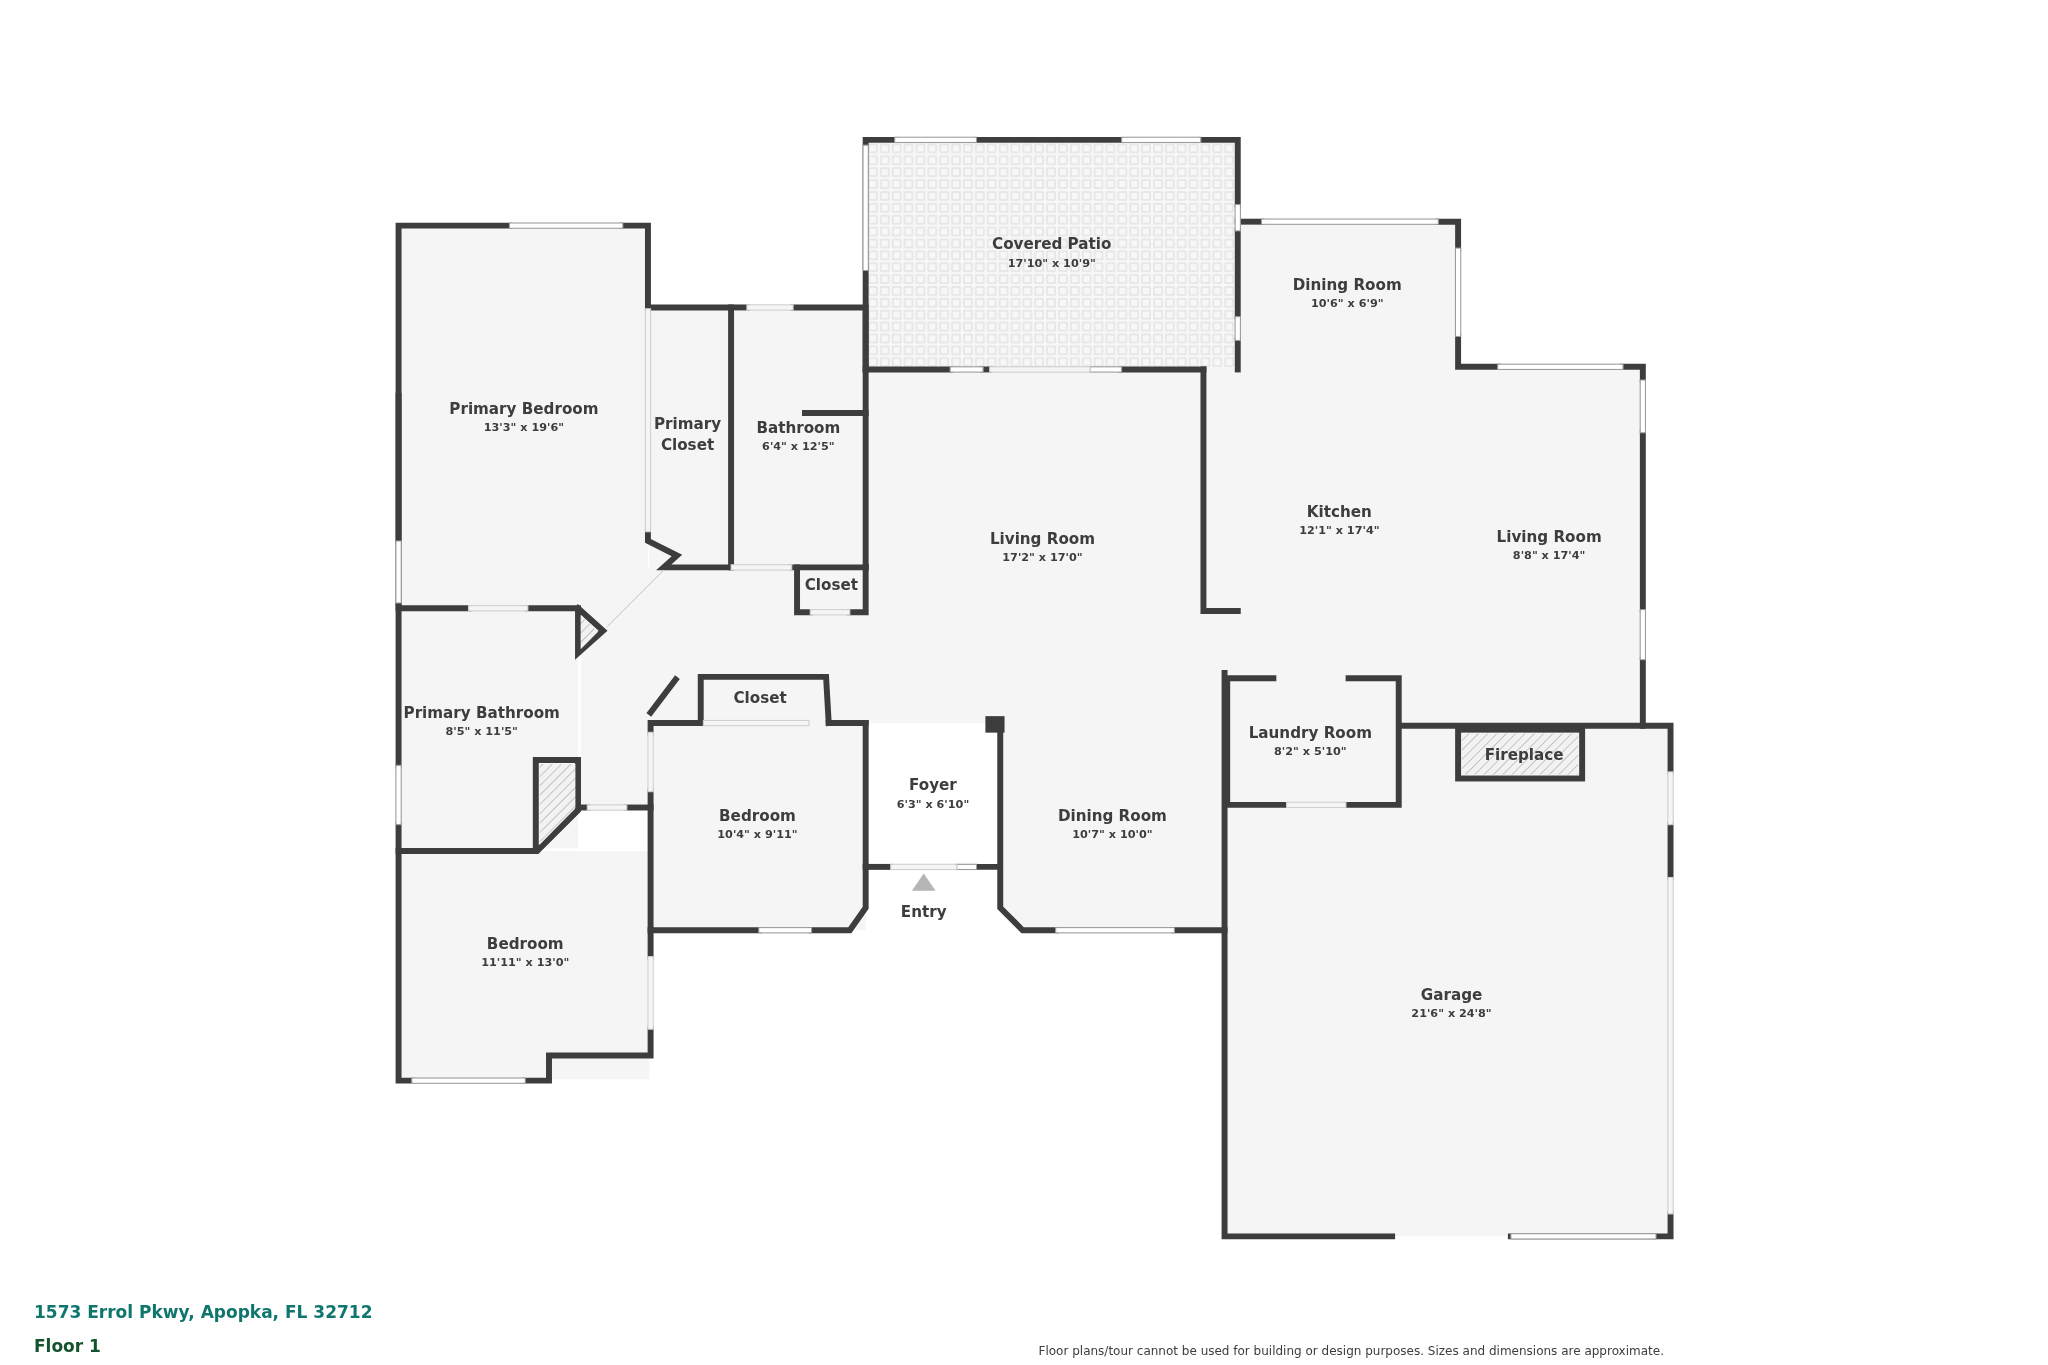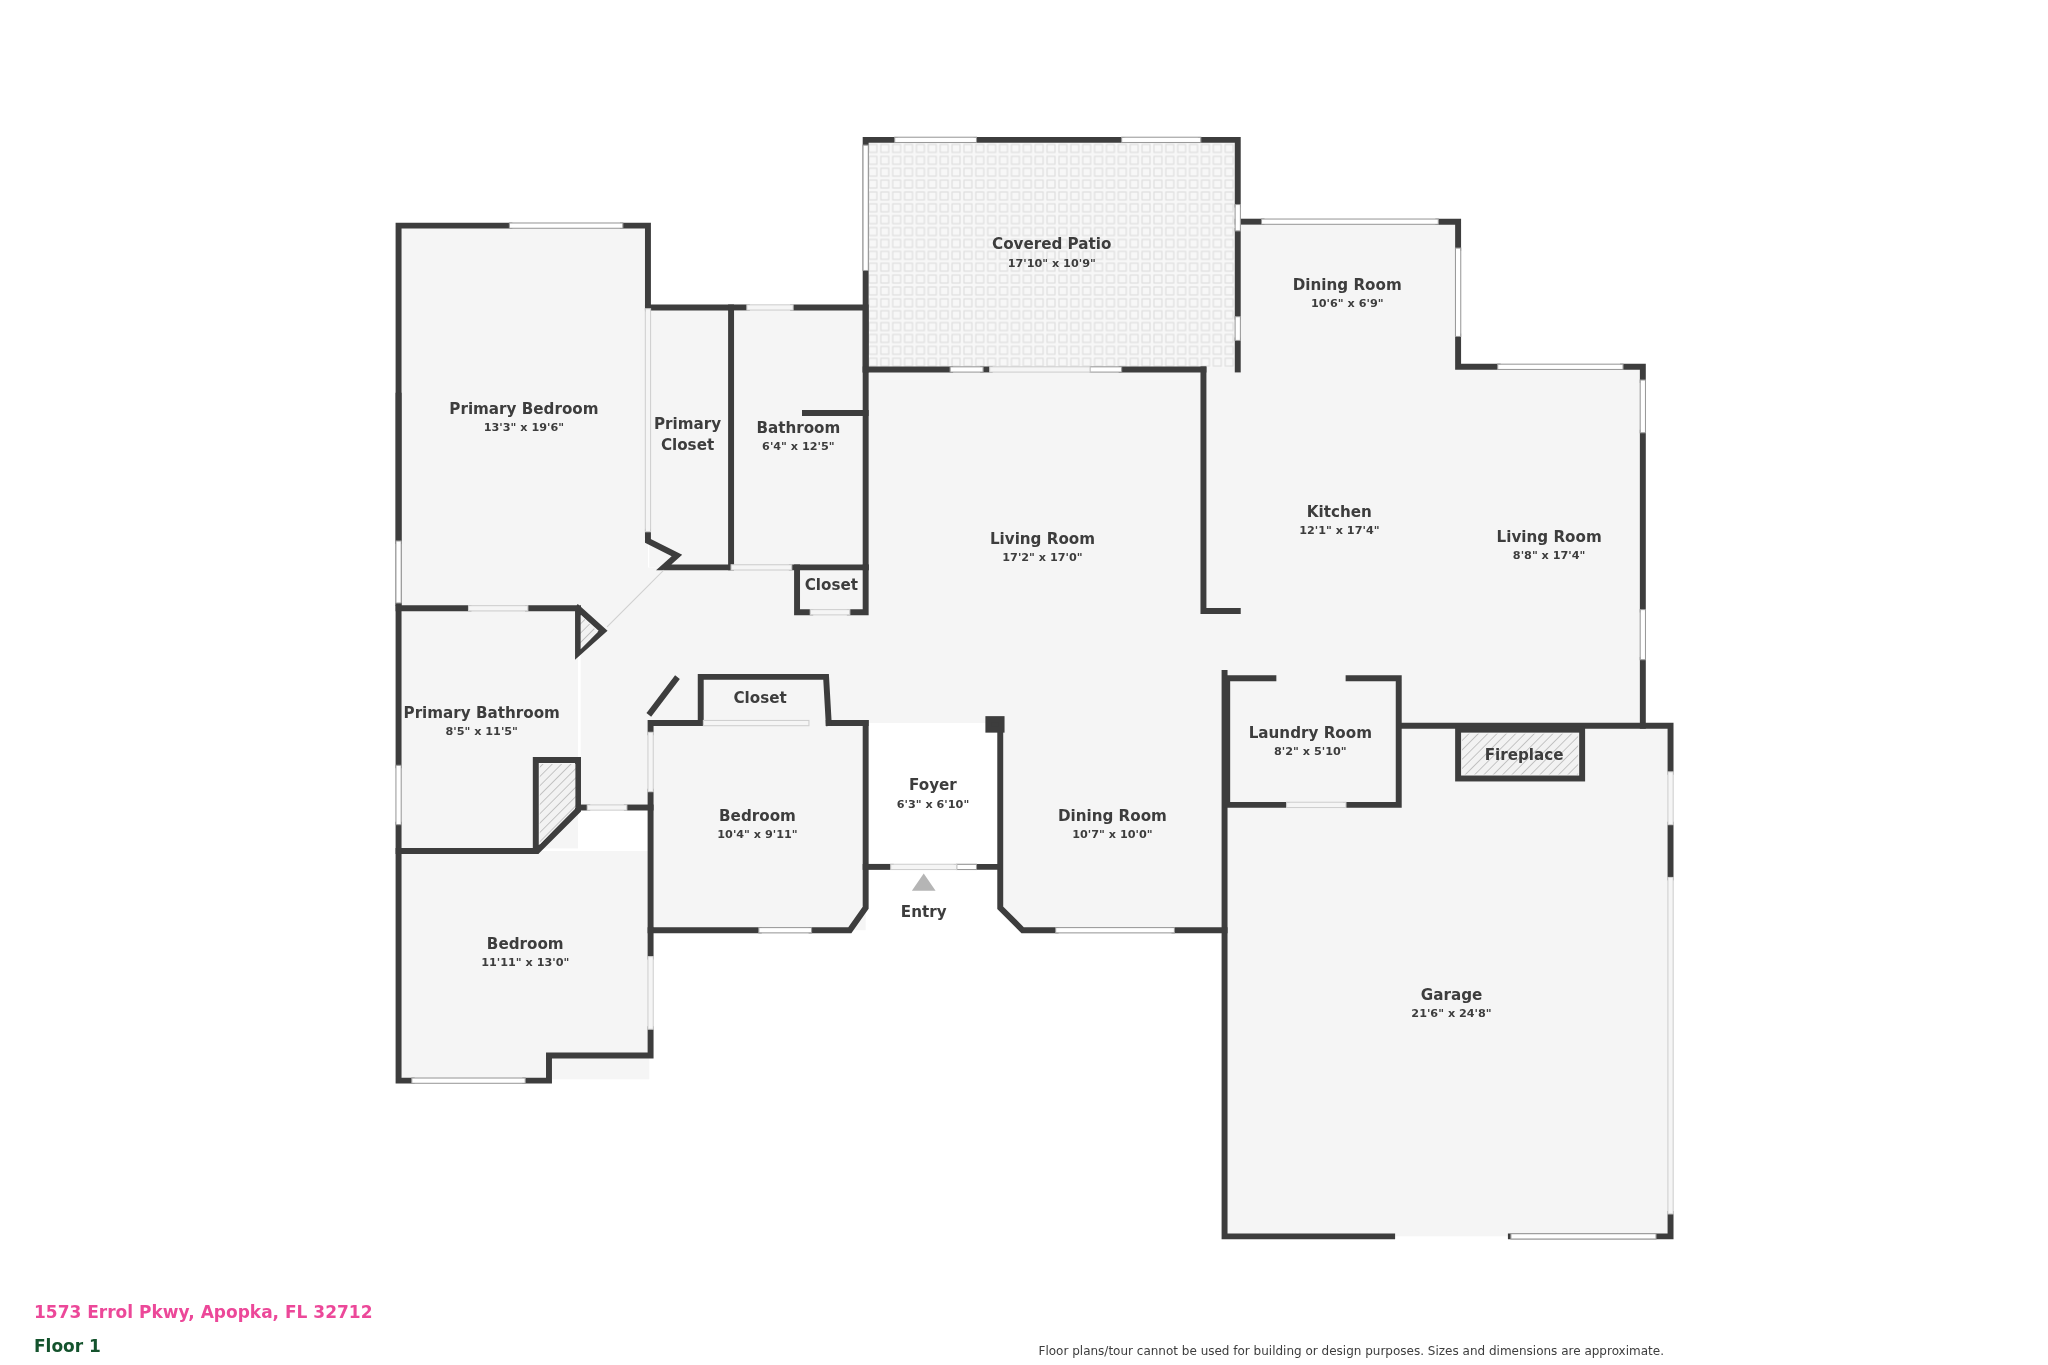--- a/index.html
+++ b/index.html
@@ -1,20 +1,20 @@
 <!DOCTYPE html>
 <html><head>
 <meta charset="utf-8">
 <style>
   html,body{margin:0;padding:0;background:#ffffff;}
   body{width:2048px;height:1365px;position:relative;overflow:hidden;font-family:"DejaVu Sans","Liberation Sans",sans-serif;color:#3d3d3d;}
   #plan{position:absolute;left:0;top:0;}
   .rname{font-family:"DejaVu Sans",sans-serif;font-weight:bold;font-size:11.5px;fill:#3d3d3d;text-anchor:middle;}
   .rdim{font-family:"DejaVu Sans",sans-serif;font-weight:bold;font-size:8.5px;fill:#3d3d3d;text-anchor:middle;}
-  .address{position:absolute;left:34px;top:1302px;font-size:17px;font-weight:bold;color:#ec4899;text-align:right;}
+  .address{position:absolute;left:34px;top:1302px;font-size:17px;font-weight:bold;color:#0f766e;text-align:right;}
   .floor{position:absolute;left:34px;top:1336px;font-size:17px;font-weight:bold;color:#14532d;}
   .disclaimer{position:absolute;left:0;width:1664px;text-align:right;top:1344px;font-size:12px;font-weight:normal;color:#3d3d3d;}
 </style>
 </head>
 <body>
 
 <svg id="plan" width="2048" height="1365" viewBox="0 0 1552 1034.5" xmlns="http://www.w3.org/2000/svg">
   <defs>
     <pattern id="tile" width="9" height="9" patternUnits="userSpaceOnUse">
       <rect width="9" height="9" fill="#f7f7f7"></rect>

